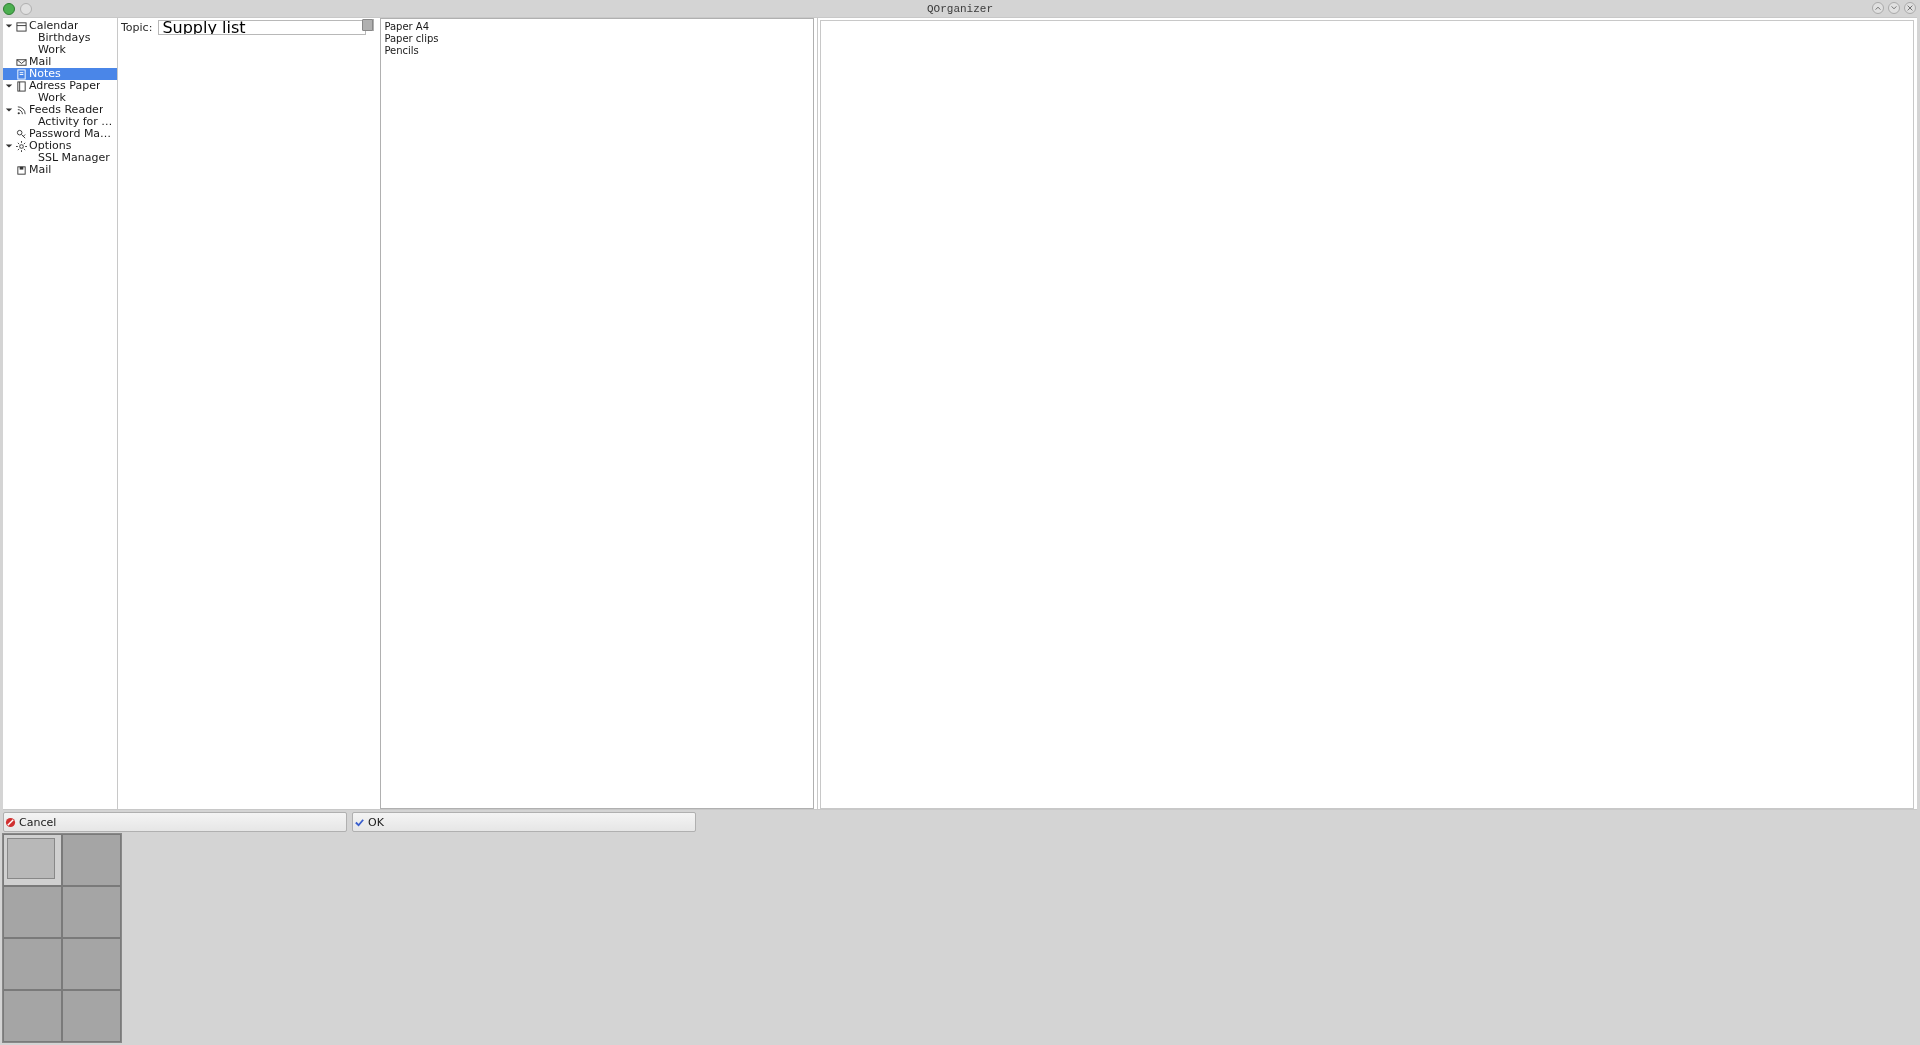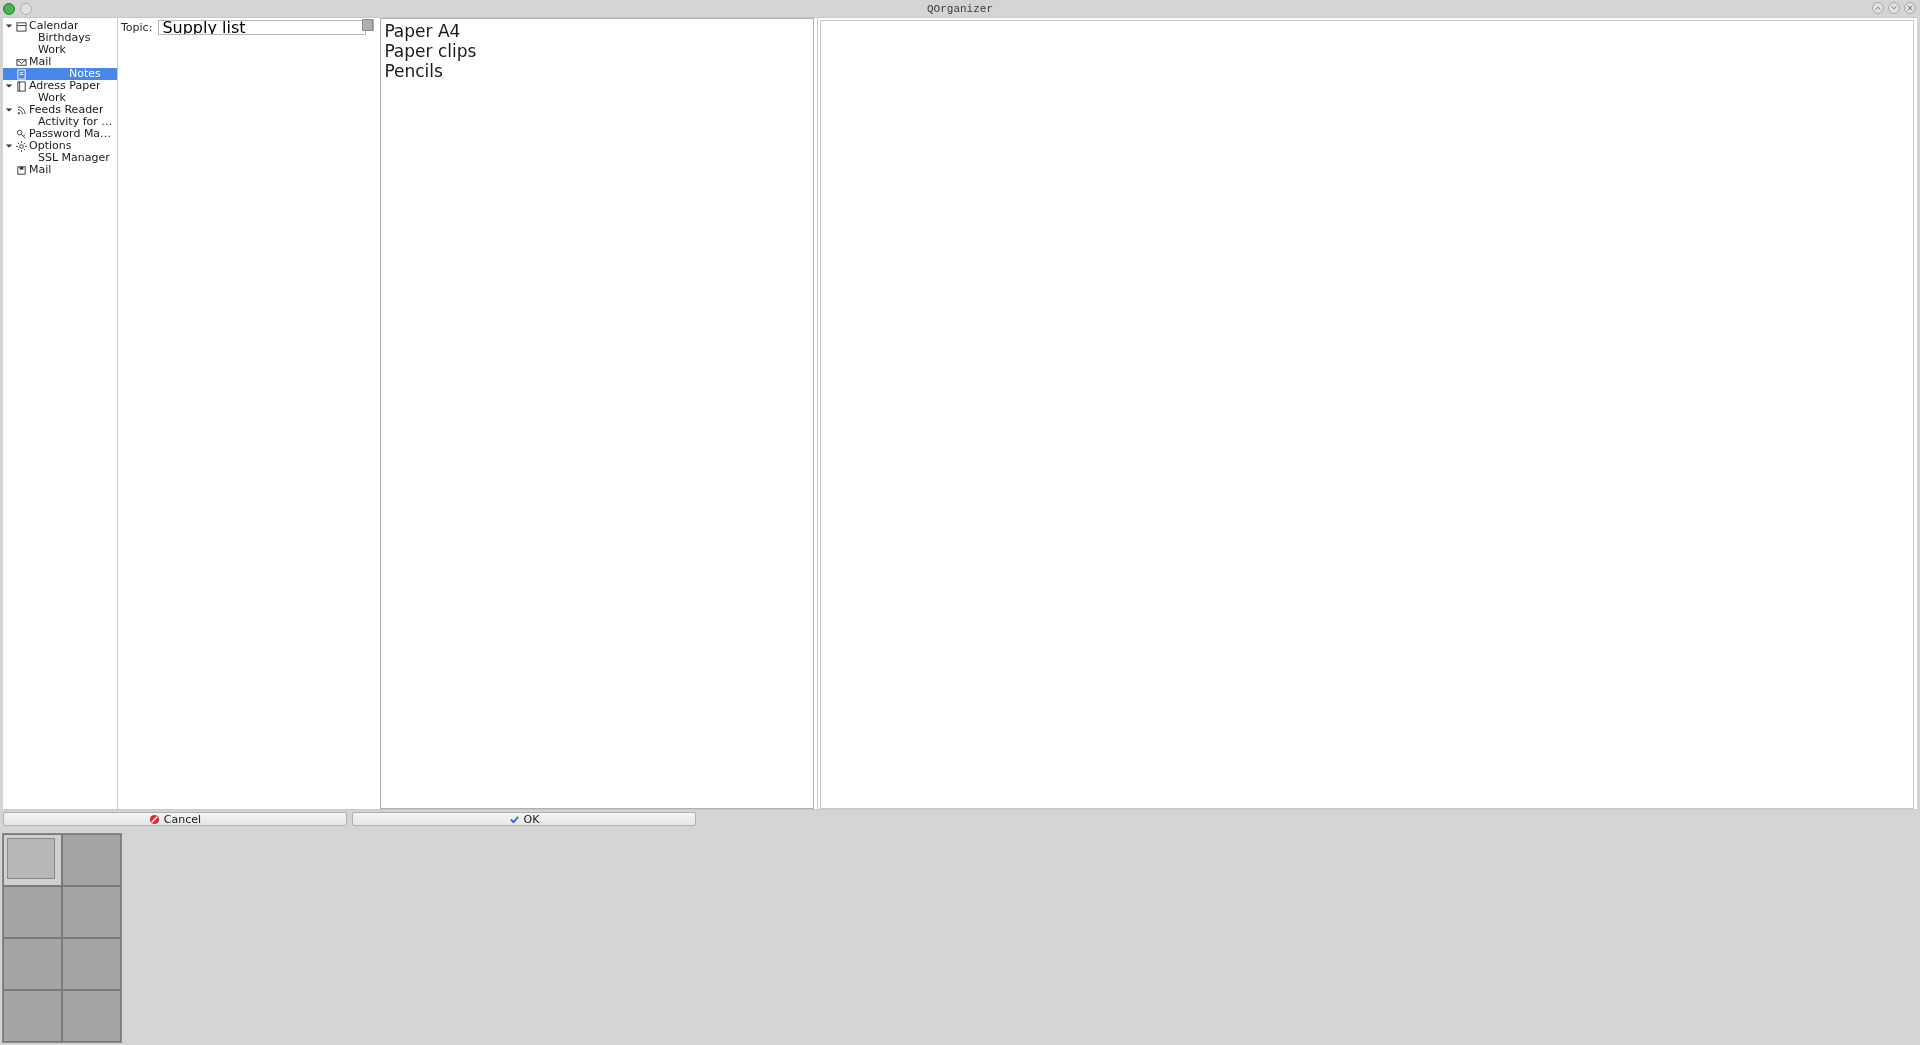--- a/index.html
+++ b/index.html
@@ -119,21 +119,21 @@
 .tree-item .label {
   white-space: nowrap;
   overflow: hidden;
   text-overflow: ellipsis;
   color: #1a1a1a;
 }
 .tree-item.child { padding-left: 23px; }
 .tree-item.selected {
   background: #4a86e8;
 }
-.tree-item.selected .label { color: #fff; margin-left: 40px; }
+.tree-item.selected .label { color: #fff; }
 .tree-item .ico-spacer { width: 12px; flex-shrink: 0; }
 .tree-item .exp-spacer { width: 12px; flex-shrink: 0; }
 
 
 .editor {
   width: 700px;
   display: flex;
   flex-direction: row;
   border-right: 1px solid #c8c8c8;
 }
@@ -189,22 +189,22 @@
   background: #fff;
 }
 .text-area {
   width: 100%;
   height: 100%;
   border: none;
   resize: none;
   outline: none;
   padding: 2px 3px;
   font-family: "Segoe UI", "DejaVu Sans", sans-serif;
-  font-size: 17px;
-  line-height: 20px;
+  font-size: 10px;
+  line-height: 12px;
   color: #1a1a1a;
   white-space: pre;
 }
 
 
 .preview {
   flex: 1;
   background: #fff;
   margin: 2px 3px 0 2px;
   border: 1px solid #c8c8c8;
@@ -212,27 +212,27 @@
 
 
 .bottom {
   display: flex;
   gap: 5px;
   padding: 2px 3px 3px 3px;
   height: 22px;
 }
 .btn {
   flex: 1;
-  height: 14px;
+  height: 20px;
   border: 1px solid #b0b0b0;
   border-radius: 2px;
   background: linear-gradient(#f4f4f4, #e6e6e6);
   display: flex;
   align-items: center;
-  justify-content: center;
+  justify-content: flex-start;
   gap: 3px;
   cursor: pointer;
   color: #1a1a1a;
 }
 .btn .ico { width: 12px; height: 12px; display:flex; align-items:center; justify-content:center;}
 .btn .ico svg { width: 11px; height: 11px; }
 
 
 .pager {
   position: absolute;

